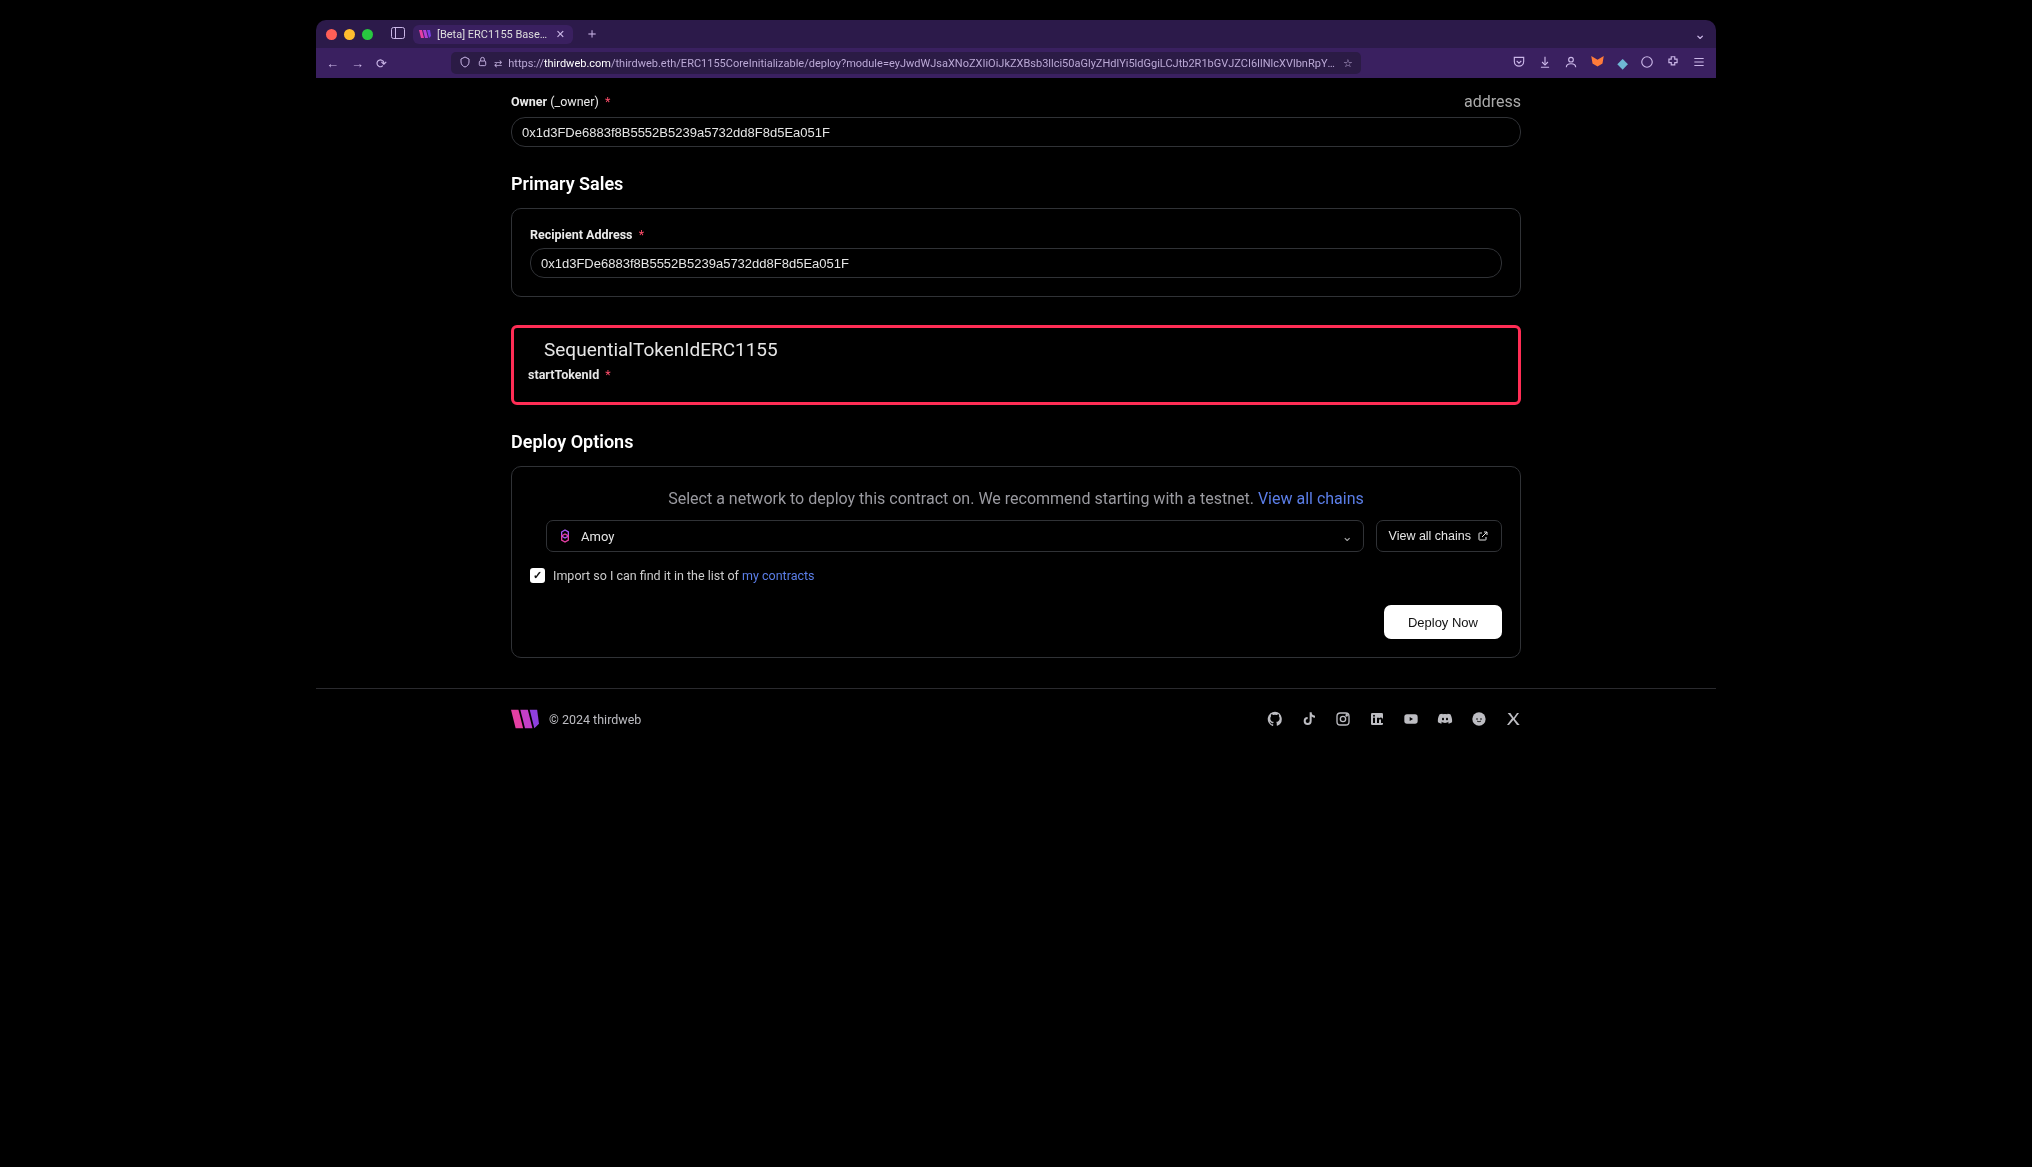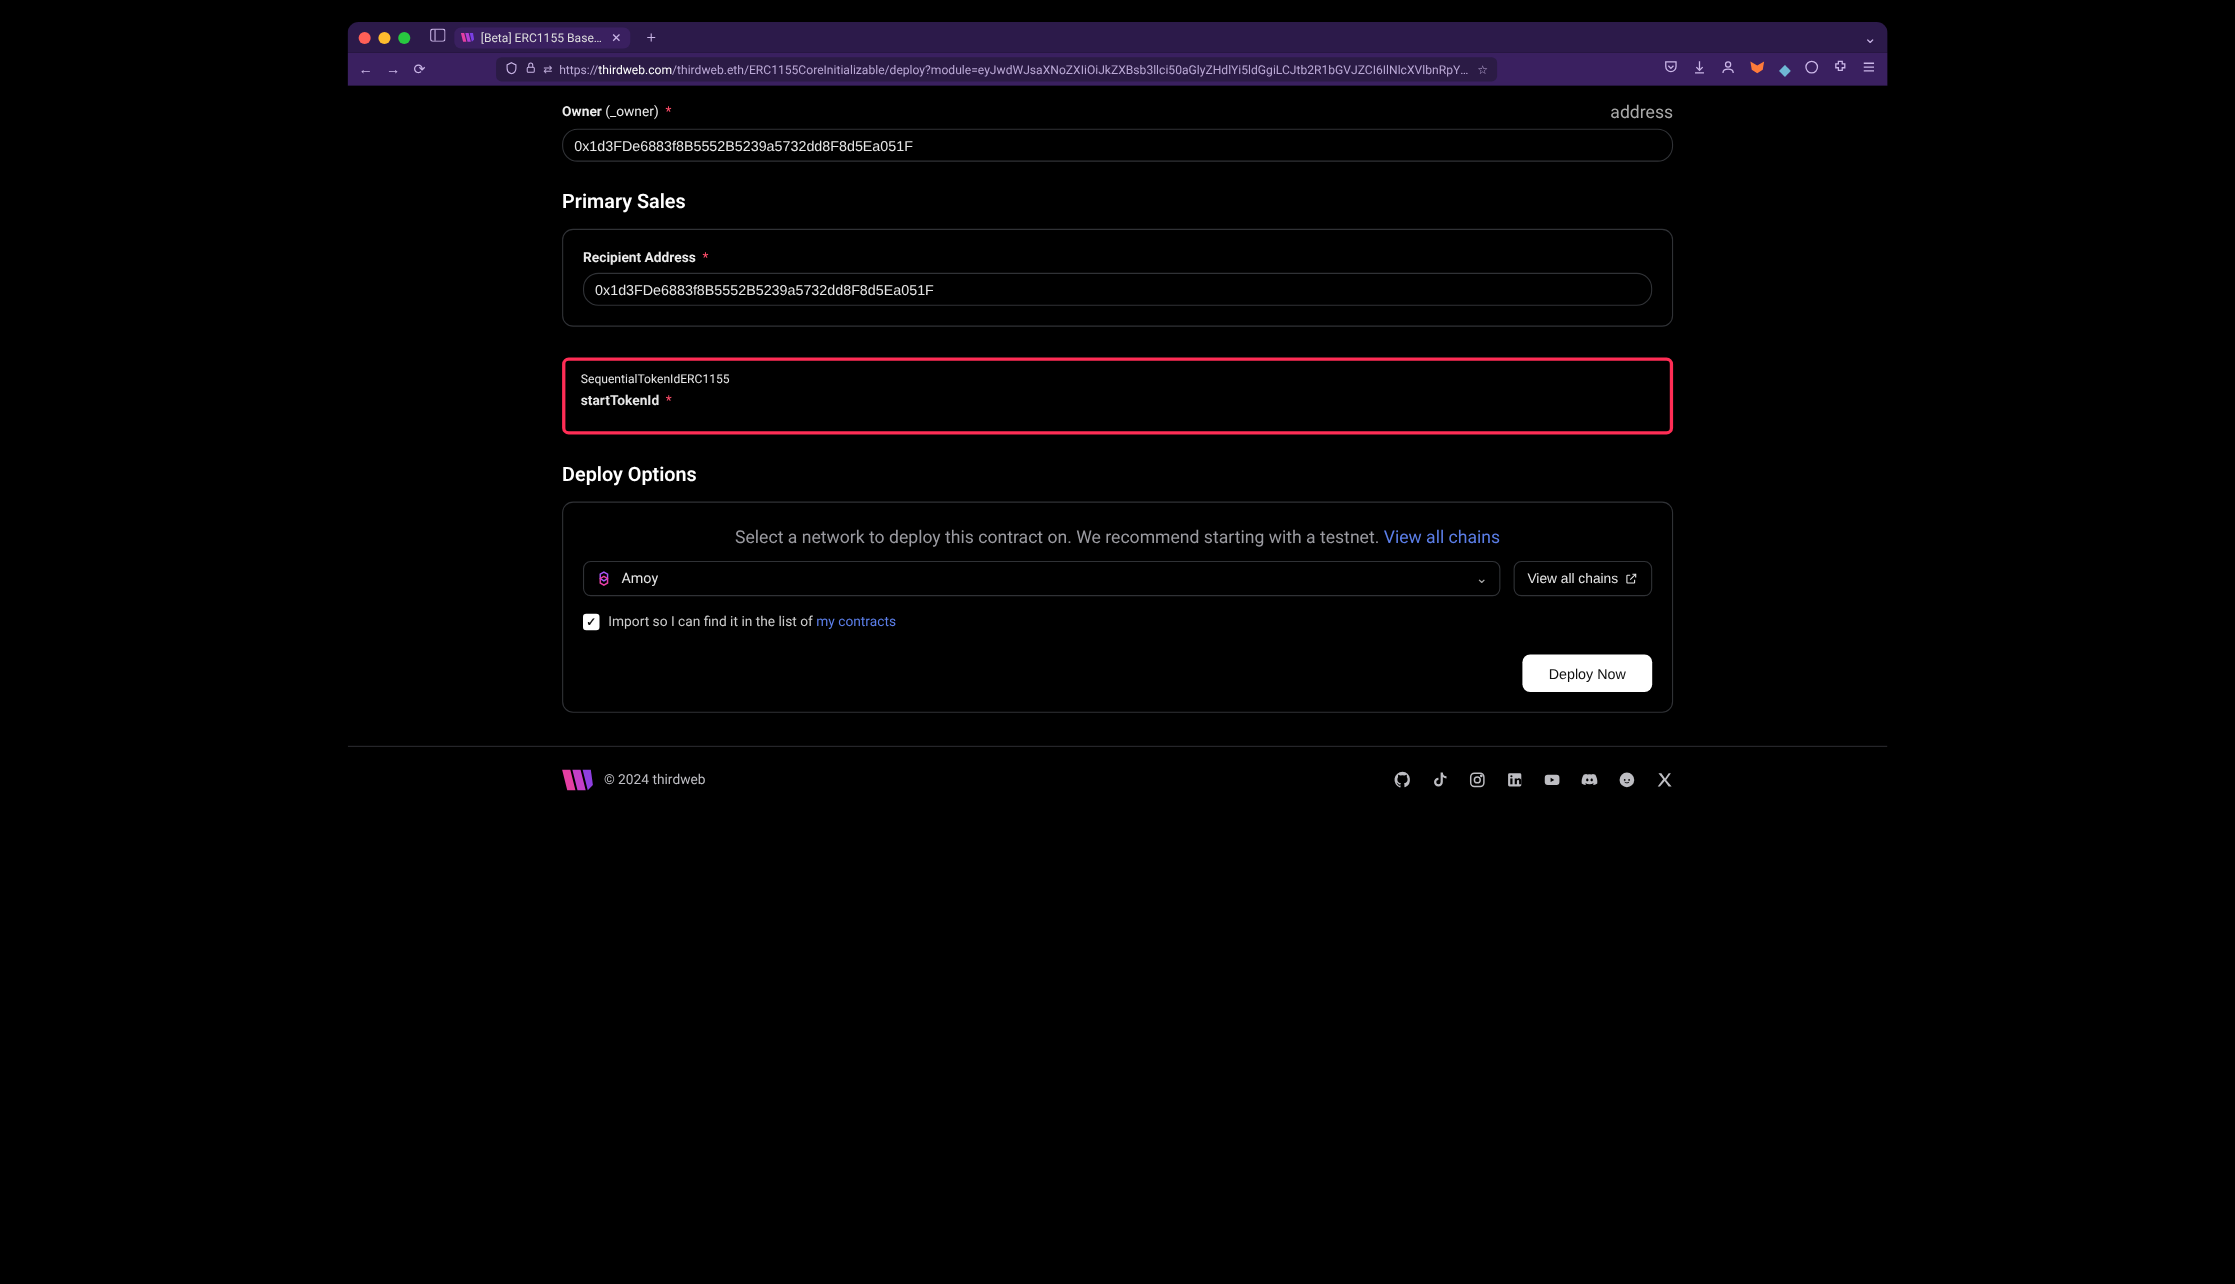--- a/index.html
+++ b/index.html
@@ -107,27 +107,27 @@
     background: #000;
   }
   .helper { font-size: 12px; color: #9a9aa0; margin-top: 8px; }
 
   .highlight-box {
     border: 3px solid #ff2d55;
     border-radius: 6px;
     padding: 10px 14px 14px;
     margin-top: 28px;
   }
-  .subheading { font-size: 11px; color: #e6e6e6; margin-bottom: 6px; }
+  .subheading { font-size: 19px; color: #e6e6e6; margin-bottom: 6px; margin-left: 16px; }
   .sublabel { font-size: 12.5px; color: #e6e6e6; margin-bottom: 6px; }
 
   .sub-helper { font-size: 16px; color: #9a9aa0; margin: 4px 0 12px; text-align: center; }
   .link { color: #5b7ee8; text-decoration: none; }
 
-  .chain-row { display:flex; gap: 12px; align-items:center; }
+  .chain-row { display:flex; gap: 12px; align-items:center;margin-left:16px; }
   .select {
     flex: 1;
     height: 32px;
     border: 1px solid #303236;
     border-radius: 7px;
     background: #000;
     display:flex; align-items:center;
     padding: 0 10px; gap: 8px;
     font-size: 13px; color:#e6e6e6;
     position: relative;

